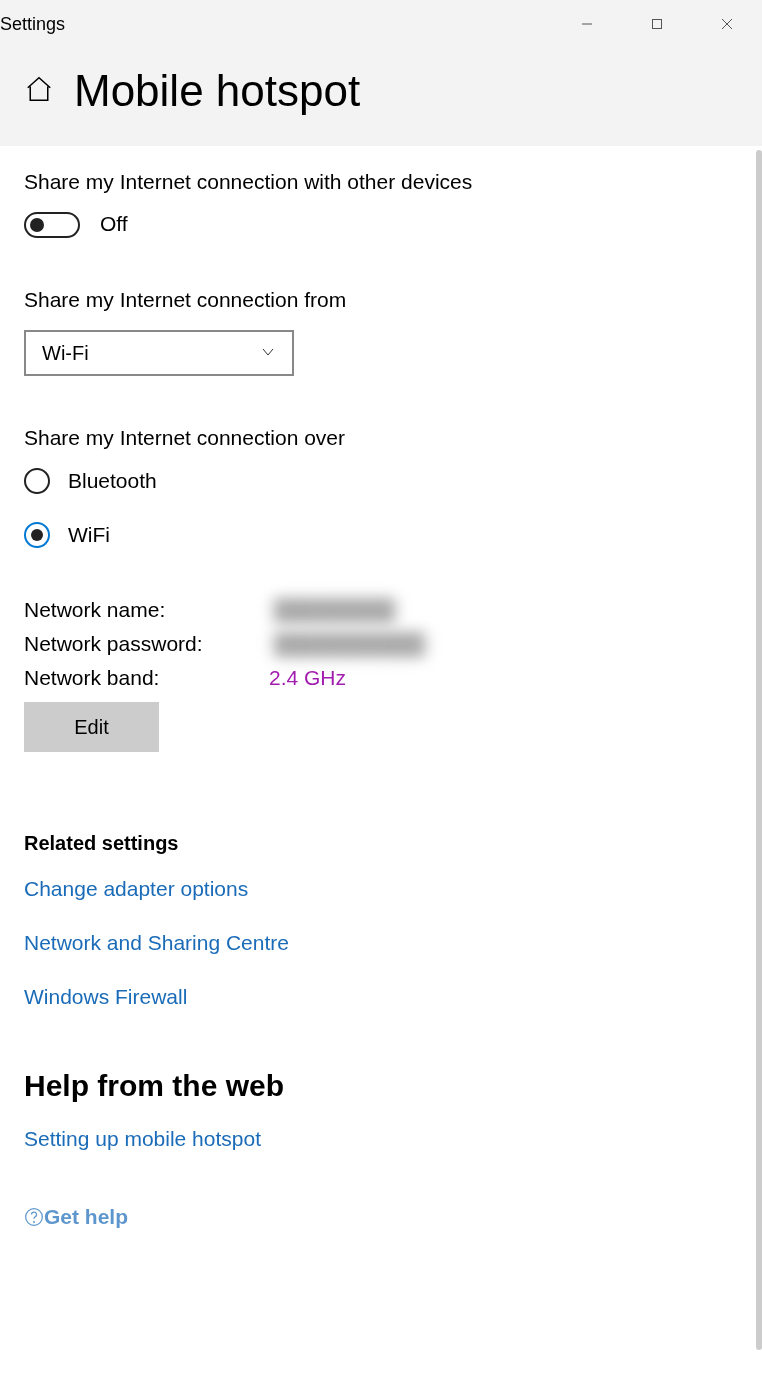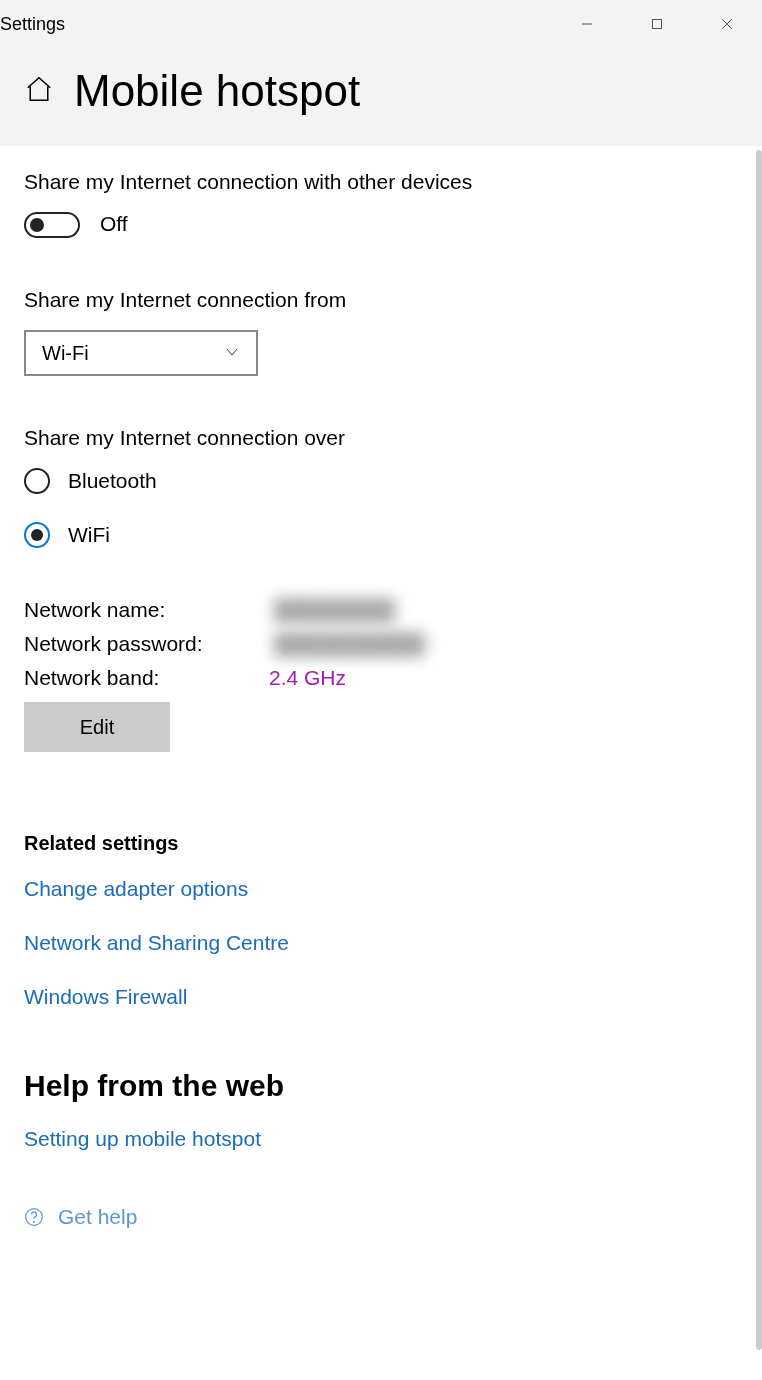--- a/index.html
+++ b/index.html
@@ -109,21 +109,21 @@
     background: #222;
     position: absolute;
     left: 4px;
     top: 50%;
     transform: translateY(-50%);
   }
   .toggle-label {
     font-size: 21px;
   }
   .dropdown {
-    width: 234px;
+    width: 270px;
     height: 46px;
     border: 2px solid #888;
     display: flex;
     align-items: center;
     justify-content: space-between;
     padding: 0 16px;
     cursor: pointer;
     margin-bottom: 50px;
     font-size: 20px;
   }
@@ -165,21 +165,21 @@
   }
   .kv-key { width: 245px; }
   .kv-val { color: #a21caf; text-align: right; }
   .kv-val.blurred {
     filter: blur(7px);
     color: #aaa;
     background: #eee;
     padding: 0 6px;
   }
   .edit-btn {
-    width: 146px;
+    width: 135px;
     height: 50px;
     background: #cccccc;
     border: none;
     font-size: 20px;
     cursor: pointer;
     font-family: inherit;
     margin-bottom: 80px;
   }
   .sec-heading {
     font-size: 20px;
@@ -195,23 +195,23 @@
   }
   .help-heading {
     font-size: 30px;
     font-weight: 550;
     margin-top: 60px;
     margin-bottom: 24px;
   }
   .gethelp-row {
     display:flex;
     align-items:center;
-    gap:14px;
     margin-top: 54px;
     opacity:0.7;
+    font-weight:bold;
   }
   .gethelp-row svg{ width:20px;height:20px; stroke:#1a6bb8; fill:none; stroke-width:1.5;}
   .gethelp-row span{ color:#1a6bb8; font-size:21px;}
 </style>
 </head>
 <body>
 
 <div class="window">
   <div class="top-accent"></div>
 

